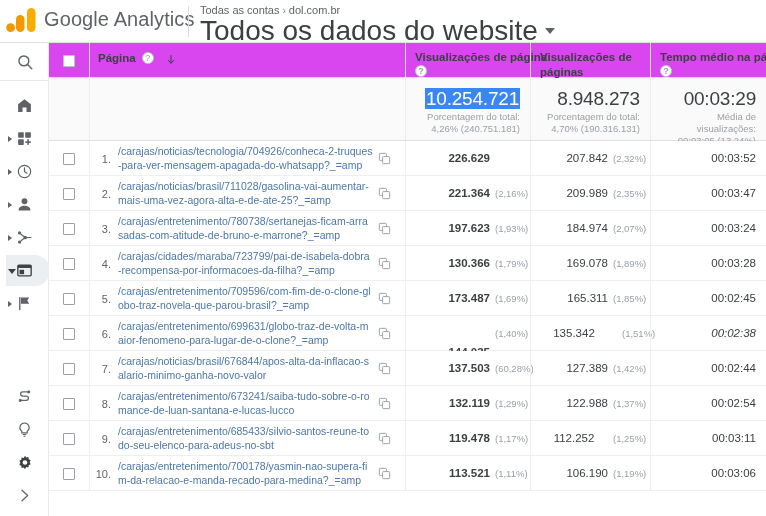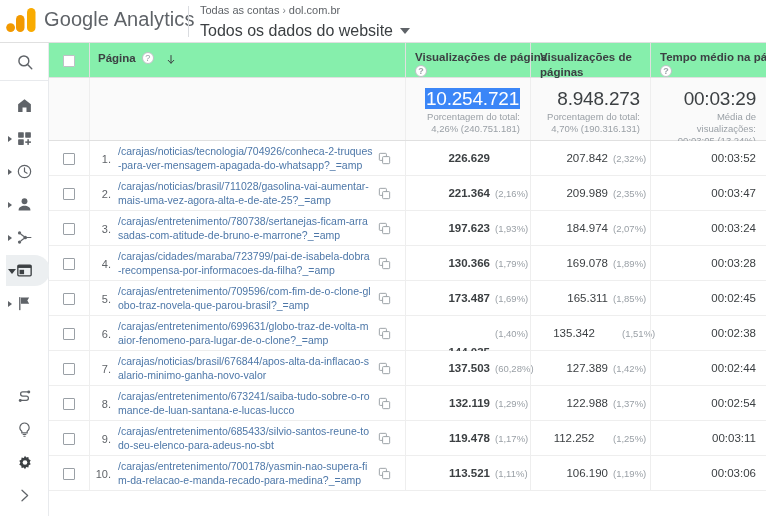--- a/index.html
+++ b/index.html
@@ -33,21 +33,21 @@
   #acct-block { position: absolute; left: 200px; top: 3px; }
   #breadcrumb {
     font-size: 11px; color: #5f6368; line-height: 14px;
     white-space: nowrap;
   }
   #breadcrumb .sep { margin: 0 3px; font-size: 10px; color: #80868b; }
   #prop-title-row {
     display: flex; align-items: center; margin-top: 1px;
   }
   #prop-title {
-    font-size: 16px; color: #3c4043; line-height: 24px; white-space: nowrap;
+    font-size: 28px; color: #3c4043; line-height: 24px; white-space: nowrap;
   }
   #prop-caret {
     margin-left: 7px; width: 0; height: 0;
     border-left: 5px solid transparent; border-right: 5px solid transparent;
     border-top: 6px solid #5f6368;
   }
 
   
   #sidebar {
     position: absolute; left: 0; top: 43px; width: 49px; height: 473px;
@@ -76,21 +76,21 @@
   .sb-gap { height: 8px; }
   .sb-big-gap { height: 60px; }
 
   
   #table-area {
     position: absolute; left: 49px; top: 43px;
     width: 717px; height: 473px; background: #fff;
   }
   #thead {
     position: relative; height: 35px;
-    background: #86efac; border-bottom: 1px solid #e0e0e0;
+    background: #d946ef; border-bottom: 1px solid #e0e0e0;
   }
   .col-sep {
     position: absolute; top: 0; width: 1px; background: #e0e0e0;
   }
   #th-check {
     position: absolute; left: 0; top: 0; width: 40px; height: 35px;
     display: flex; align-items: center; justify-content: center;
   }
   .cbox {
     width: 12px; height: 12px; border: 1px solid #9aa0a6;
@@ -482,21 +482,21 @@
             <rect x="2.5" y="2.5" width="13" height="13" rx="1.5" fill="none" stroke="#9aa0a6" stroke-width="1.8"></rect>
             <rect x="8.5" y="8.5" width="13" height="13" rx="1.5" fill="#ffffff" stroke="#9aa0a6" stroke-width="1.8"></rect>
           </svg></div>
         <div class="vsep" style="left:356px;"></div>
         <div class="num-cell" style="left:366px;width:75px;text-align:right;margin-top:19px;"><span class="num-main">144.035</span></div>
         <div class="num-cell" style="left:446px;width:32px;text-align:left;"><span class="num-pct">(1,40%)</span></div>
         <div class="vsep" style="left:481px;"></div>
         <div class="num-cell" style="left:491px;width:68px;text-align:center;"><span>135.342</span></div>
         <div class="num-cell" style="left:564px;width:32px;text-align:left;margin-left:9px;"><span class="num-pct">(1,51%)</span></div>
         <div class="vsep" style="left:601px;"></div>
-        <div class="time-cell" style="left:611px;width:96px;"><span>00:02:38</span></div>
+        <div class="time-cell" style="left:611px;width:96px;font-style:italic;"><span>00:02:38</span></div>
       </div>
       <div class="row">
         <div class="cell-check">
           <div class="cbox"></div>
         </div>
         <div class="vsep" style="left:40px;"></div>
         <div class="cell-idx">7.</div>
         <div class="cell-page">/carajas/noticias/brasil/676844/apos-alta-da-inflacao-salario-minimo-ganha-novo-valor</div>
         <div class="ext-icon"><svg width="13" height="13" viewBox="0 0 24 24">
             <rect x="2.5" y="2.5" width="13" height="13" rx="1.5" fill="none" stroke="#9aa0a6" stroke-width="1.8"></rect>

